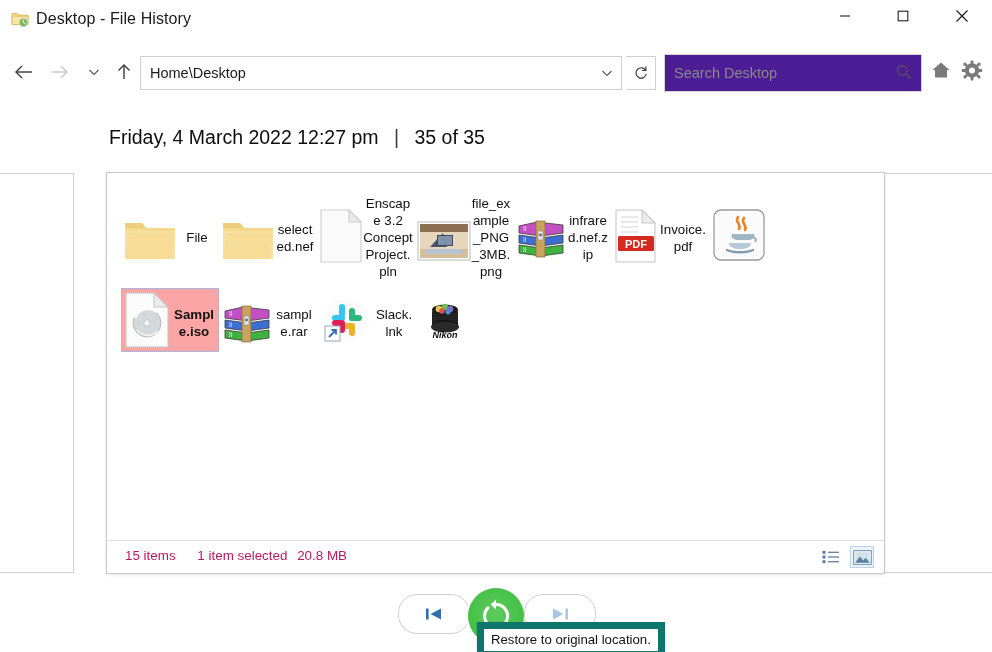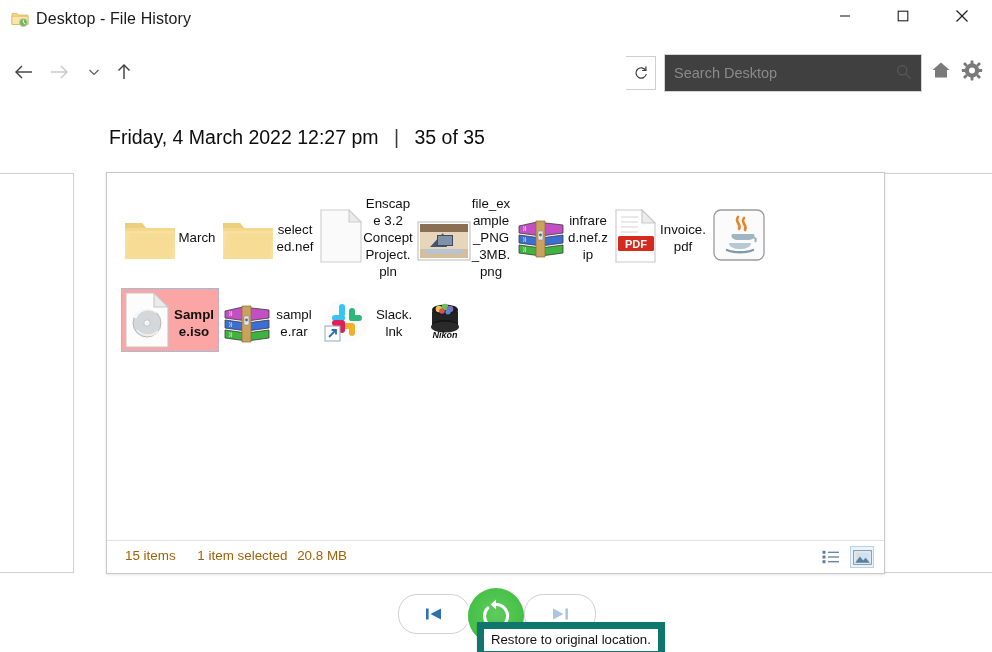--- a/index.html
+++ b/index.html
@@ -55,21 +55,21 @@
   .addr-chevron {
     position: absolute; right: 7px; top: 9px;
   }
   .refresh-btn {
     position: absolute; left: 626px; top: 56px; width: 29px; height: 32px;
     border: 1px solid #cfcfcf; border-left: none; background: #ffffff;
     display: flex; align-items: center; justify-content: center;
   }
   .searchbox {
     position: absolute; left: 664px; top: 54px; width: 256px; height: 36px;
-    border: 1px solid #d4d4d4; background: #404040;
+    border: 1px solid #d4d4d4; background: #4c1d95;
     display: flex; align-items: center;
   }
   .searchbox .ph {
     margin-left: 9px; font-size: 14.5px; color: #8a8a8a;
   }
   .search-icon-wrap {
     position: absolute; right: 8px; top: 8px;
   }
   .home-btn { position: absolute; left: 930px; top: 60px; }
   .gear-btn { position: absolute; left: 961px; top: 60px; }
@@ -121,21 +121,21 @@
     line-height: 17px; word-break: break-word; width: 92px;
   }
 
   
   .statusbar {
     position: absolute; left: 0; bottom: 0; width: 777px; height: 32px;
     border-top: 1px solid #e2e2e2; background: #ffffff;
   }
   .status-items {
     position: absolute; left: 18px; top: 7px;
-    font-size: 13.4px; color: #a16207;
+    font-size: 13.4px; color: #be185d;
   }
   .status-items span { margin-right: 18px; }
   .status-items span.tight { margin-right: 6px; }
   .viewbtns {
     position: absolute; right: 10px; top: 5px;
     display: flex; align-items: center; gap: 8px;
   }
   .viewbtn {
     width: 22px; height: 20px; display: flex; align-items: center; justify-content: center;
   }
@@ -224,20 +224,28 @@
       <polyline points="2.5,5 7,9.5 11.5,5" fill="none" stroke="#5a5a5a" stroke-width="1.2"></polyline>
     </svg>
   </div>
   <div class="navbtn nav-up">
     <svg width="18" height="20" viewBox="0 0 18 20">
       <line x1="9" y1="3" x2="9" y2="17" stroke="#3b3b3b" stroke-width="1.4"></line>
       <polyline points="3.5,8.5 9,3 14.5,8.5" fill="none" stroke="#3b3b3b" stroke-width="1.4"></polyline>
     </svg>
   </div>
 
+  <div class="addressbar">
+    <span class="path">Home\Desktop</span>
+    <span class="addr-chevron">
+      <svg width="14" height="14" viewBox="0 0 14 14">
+        <polyline points="2.5,5 7,9.5 11.5,5" fill="none" stroke="#5a5a5a" stroke-width="1.1"></polyline>
+      </svg>
+    </span>
+  </div>
 
   <div class="refresh-btn">
     <svg width="16" height="16" viewBox="0 0 16 16">
       <path d="M12.6 5.2A5.2 5.2 0 1 0 13.3 9" fill="none" stroke="#3b3b3b" stroke-width="1.2"></path>
       <polyline points="12.9,1.6 12.9,5.5 9.1,5.5" fill="none" stroke="#3b3b3b" stroke-width="1.2"></polyline>
     </svg>
   </div>
 
   <div class="searchbox">
     <span class="ph">Search Desktop</span>
@@ -284,21 +292,21 @@
     <div class="icon-grid" id="icon-grid">
         <div class="file-item">
           <div class="file-icon">
             <svg class="folder-ico" viewBox="0 0 54 44">
       <path d="M2 4h17l4 5h29v31H2z" fill="#f4d98d"></path>
       <path d="M2 12h50v28H2z" fill="#f8e1a0"></path>
       <path d="M6 14h46l-4 26H2z" fill="#f6dc94"></path>
       <path d="M2 4h17l4 5H2z" fill="#eccf7d"></path>
     </svg>
           </div>
-          <div class="file-label">March</div>
+          <div class="file-label">File</div>
         </div>
         <div class="file-item">
           <div class="file-icon">
             <svg class="folder-ico" viewBox="0 0 54 44">
       <path d="M2 4h17l4 5h29v31H2z" fill="#f4d98d"></path>
       <path d="M2 12h50v28H2z" fill="#f8e1a0"></path>
       <path d="M6 14h46l-4 26H2z" fill="#f6dc94"></path>
       <path d="M2 4h17l4 5H2z" fill="#eccf7d"></path>
     </svg>
           </div>

